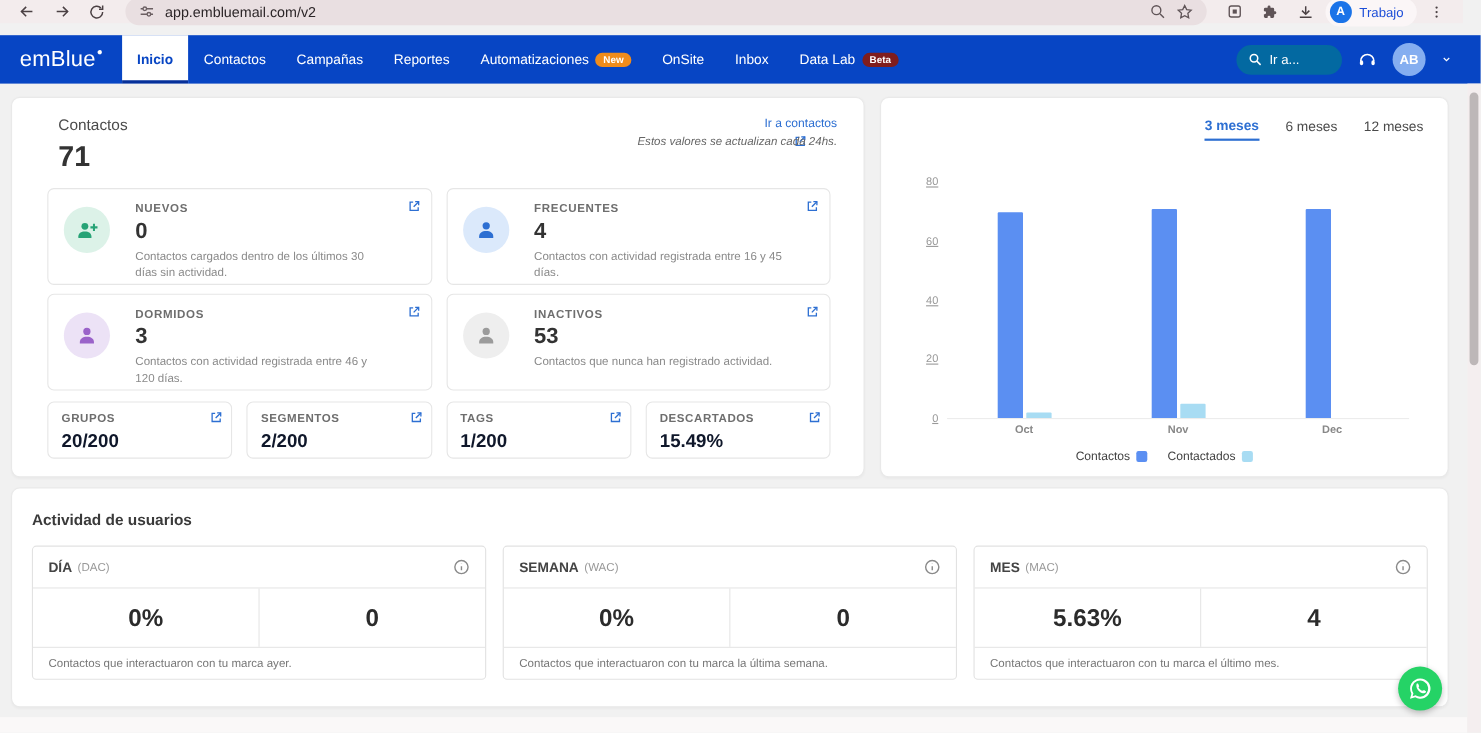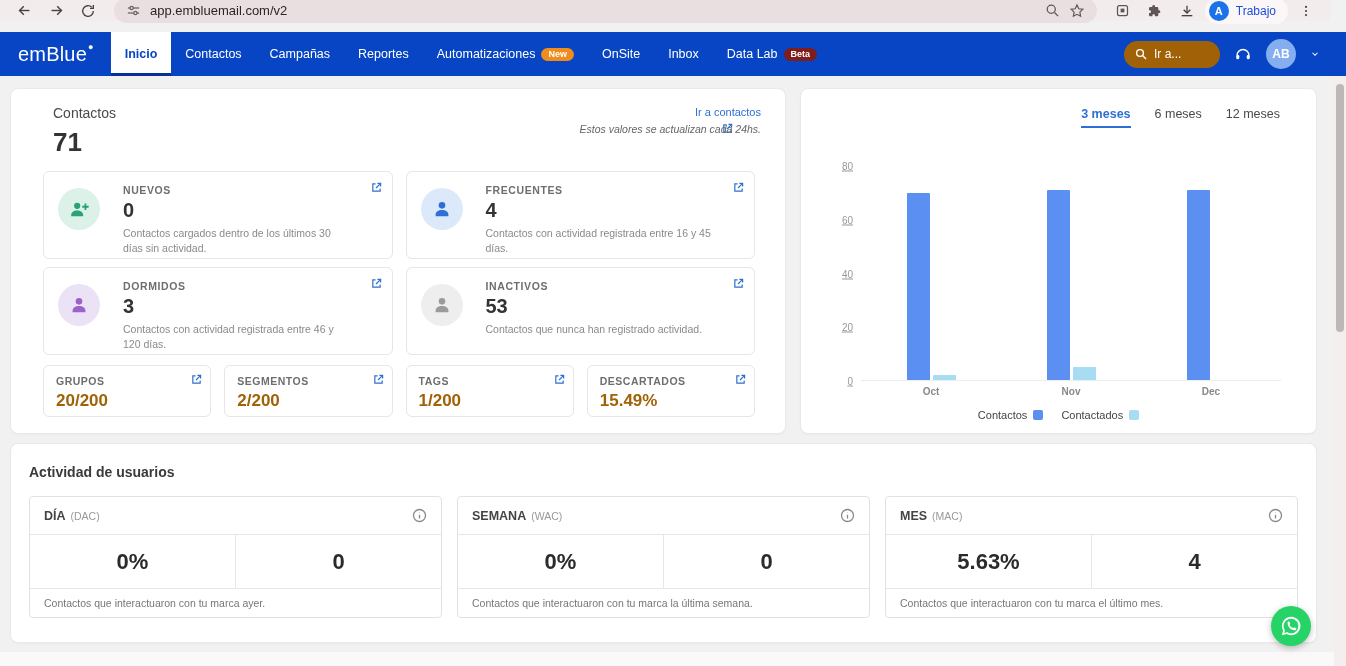--- a/index.html
+++ b/index.html
@@ -64,21 +64,21 @@
   .nav-badge{
     font-size:9px; font-weight:bold; color:#fff;
     padding:2px 7px; border-radius:8px; line-height:1;
   }
   .badge-new{ background:#F08C1B; }
   .badge-beta{ background:#7f1d1d; }
   .nav-right{
     margin-left:auto; display:flex; align-items:center; gap:14px; padding-right:26px;
   }
   .search-pill{
-    width:96px; height:27px; border-radius:14px; background:#a16207;
+    width:96px; height:27px; border-radius:14px; background:#0369a1;
     display:flex; align-items:center; gap:7px; padding:0 11px;
     font-size:12px; color:#fff; cursor:pointer;
   }
   .nav-avatar{
     width:30px; height:30px; border-radius:50%; background:#85AEF0;
     color:#fff; font-size:12px; font-weight:bold;
     display:flex; align-items:center; justify-content:center; cursor:pointer;
   }
 
   
@@ -125,25 +125,25 @@
 
   .stats{
     position:absolute; left:32px; right:30px; top:276px;
     display:grid; grid-template-columns:repeat(4,1fr); gap:13px;
   }
   .stat{
     position:relative; height:52px; border:1px solid #E6E6E6; border-radius:6px;
     padding:9px 12px; background:#fff;
   }
   .stat-label{ font-size:10.5px; font-weight:bold; color:#6E6E6E; letter-spacing:.5px; }
-  .stat-value{ font-size:17px; font-weight:bold; color:#a16207; margin-top:4px; }
+  .stat-value{ font-size:17px; font-weight:bold; color:#0f172a; margin-top:4px; }
   .stat .ext-icon{ top:8px; right:8px; }
 
   
-  .chart-tabs{ position:absolute; top:18px; right:36px; display:flex; gap:24px; }
+  .chart-tabs{ position:absolute; top:18px; right:22px; display:flex; gap:24px;align-items:center; }
   .chart-tab{ font-size:12.5px; color:#4A4A4A; padding-bottom:5px; cursor:pointer; }
   .chart-tab.active{ color:#2D6FD2; font-weight:bold; border-bottom:2px solid #2D6FD2; }
   .y-axis{ position:absolute; left:20px; width:32px; top:77px; height:215px; }
   .ytick{
     position:absolute; right:0; transform:translateY(50%);
     font-size:10px; color:#999; text-align:right; width:100%;text-decoration:underline;
   }
   .chart-plot{
     position:absolute; left:60px; right:35px; top:77px; height:215px;
     border-bottom:1px solid #ECECEC;

